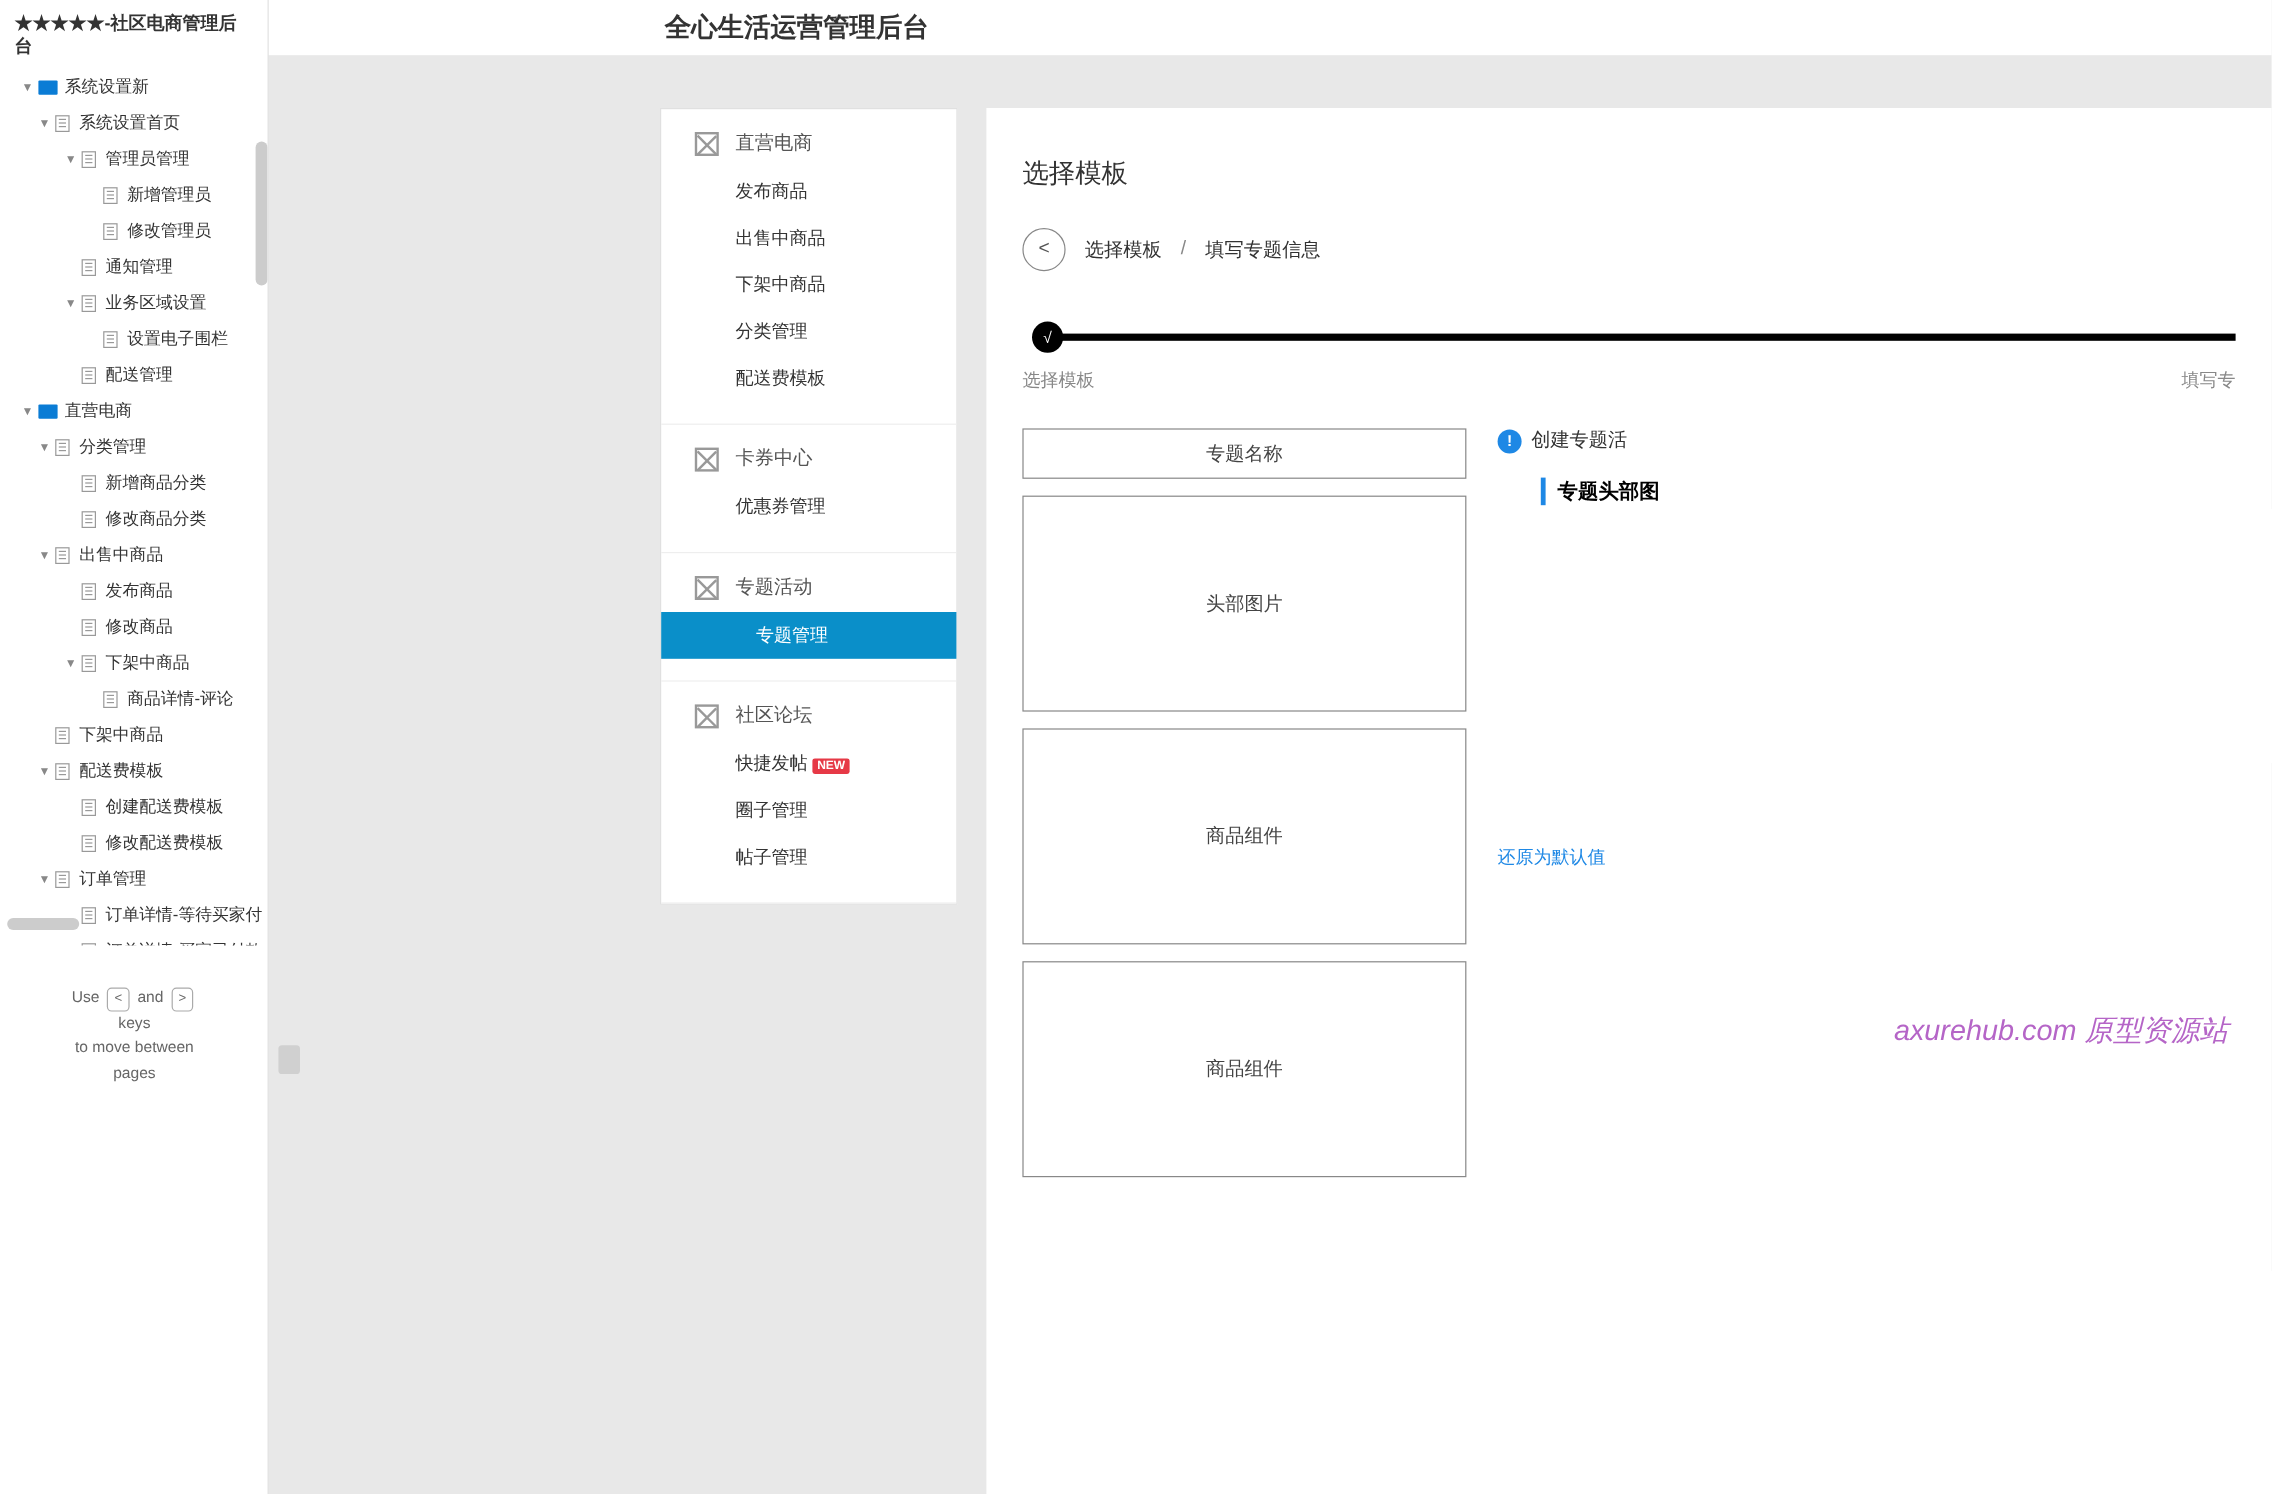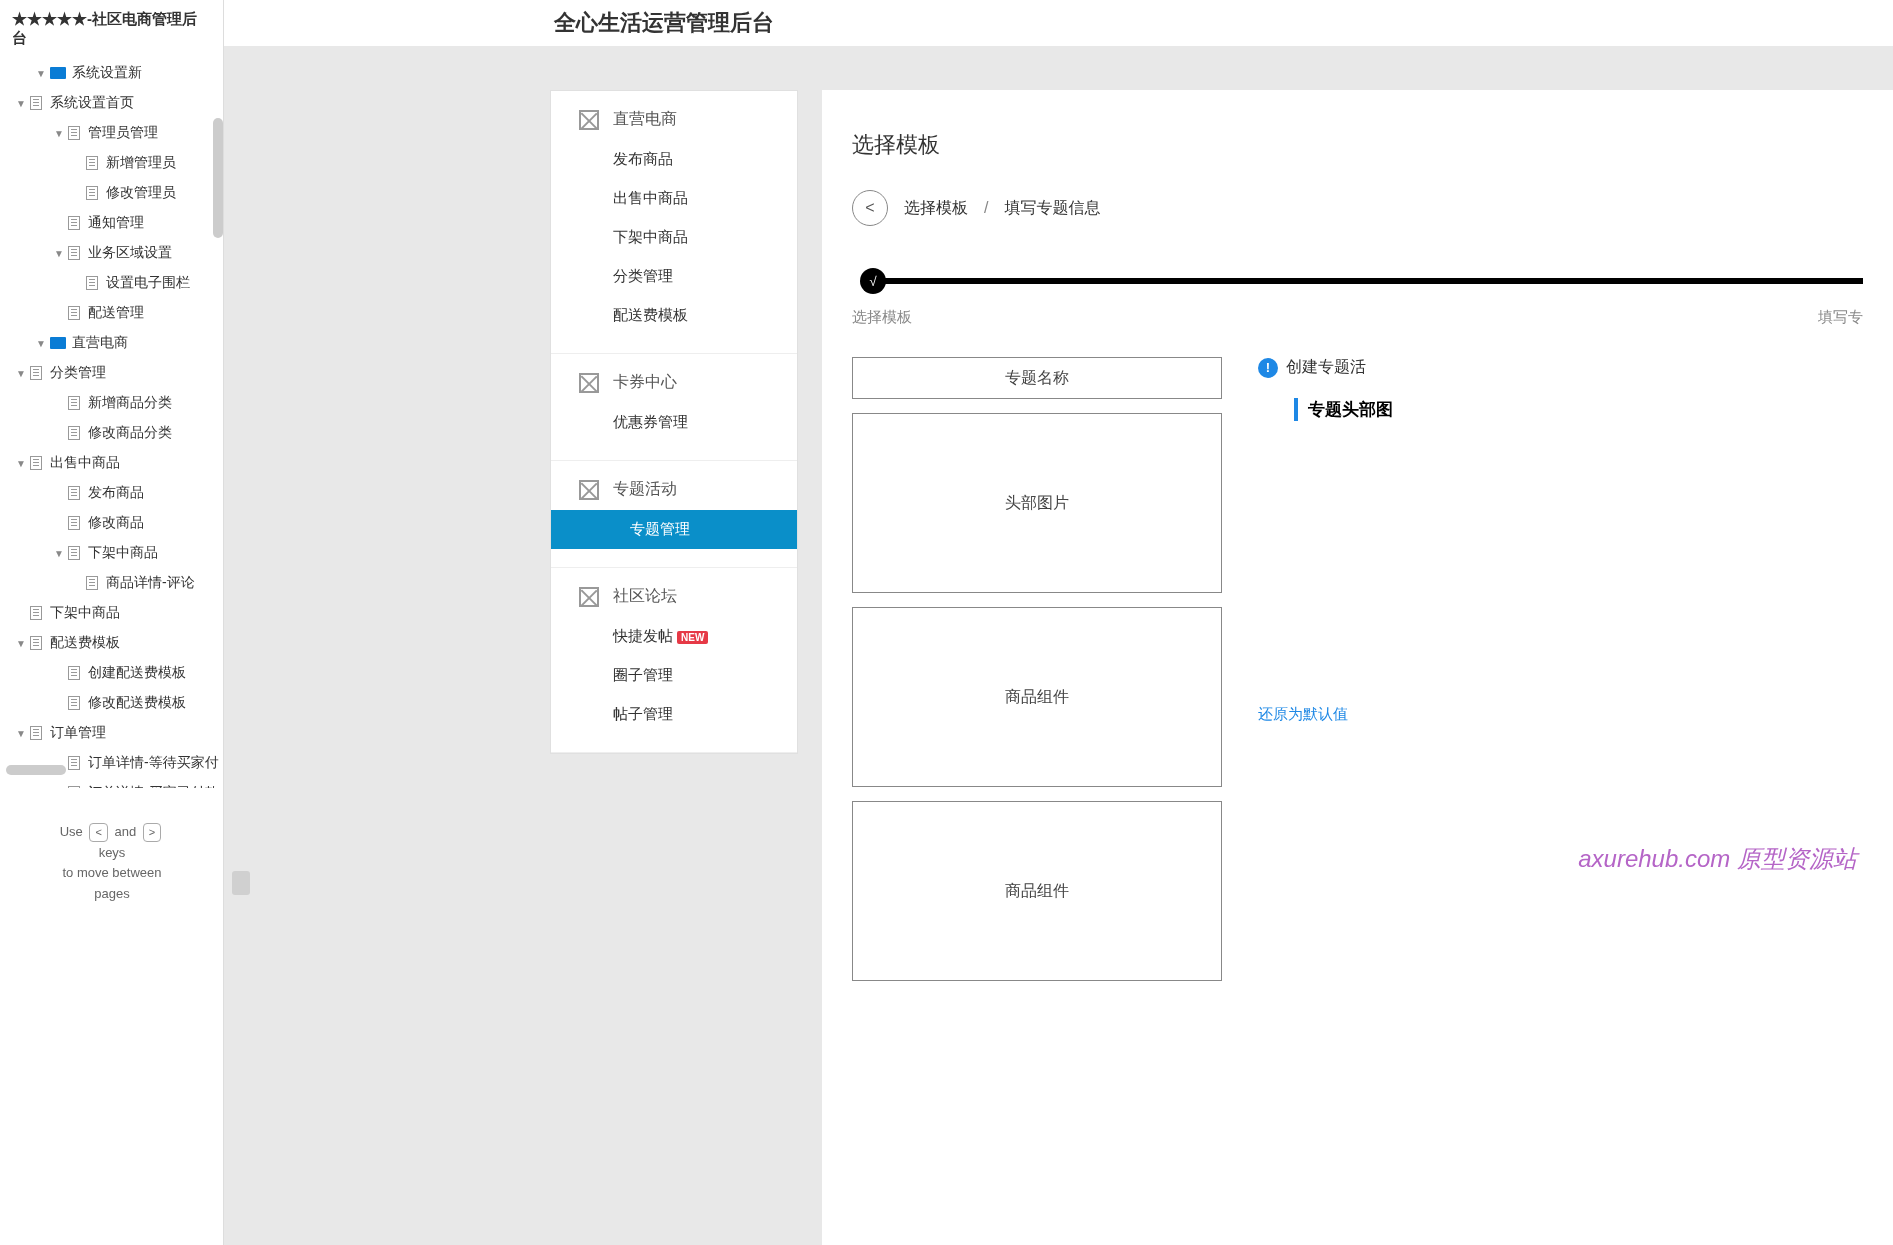--- a/index.html
+++ b/index.html
@@ -10,22 +10,22 @@
 .tree-title { padding: 10px 12px; font-size: 15px; font-weight: bold; color: #333; }
 .tree-scroll { height: 730px; overflow: hidden; position: relative; }
 .tree-list { list-style: none; font-size: 14px; color: #333; }
 .tree-item { display: flex; align-items: center; padding: 6px 4px; cursor: pointer; white-space: nowrap; }
 .tri { display: inline-block; width: 12px; font-size: 10px; color: #888; margin-right: 2px; }
 .tri.down::before { content: "▼"; }
 .tri.none::before { content: ""; }
 .folder-icon { display: inline-block; width: 16px; height: 12px; background: #0a7cd5; margin-right: 6px; border-radius: 1px; }
 .page-icon { display: inline-block; width: 12px; height: 14px; border: 1px solid #999; margin-right: 8px; position: relative; }
 .page-icon::after { content: ""; position: absolute; top: 2px; left: 2px; right: 2px; height: 1px; background: #999; box-shadow: 0 3px 0 #999, 0 6px 0 #999; }
-.ind1 { padding-left: 36px; }
-.ind2 { padding-left: 16px; }
+.ind1 { padding-left: 18px; }
+.ind2 { padding-left: 32px; }
 .ind3 { padding-left: 54px; }
 .ind4 { padding-left: 72px; }
 
 .scrollbar-v { position: absolute; right: 0; top: 60px; width: 10px; height: 120px; background: #ccc; border-radius: 5px; }
 .scrollbar-h { position: absolute; bottom: 470px; left: 6px; width: 60px; height: 10px; background: #ccc; border-radius: 5px; }
 
 .keys-hint { position: absolute; bottom: 340px; left: 0; width: 224px; text-align: center; font-size: 13px; color: #666; line-height: 1.6; }
 .key-box { display: inline-block; border: 1px solid #aaa; border-radius: 4px; padding: 0 5px; font-size: 11px; margin: 0 3px; }
 
 
@@ -51,21 +51,21 @@
 .breadcrumb-row { display: flex; align-items: center; gap: 16px; margin-bottom: 40px; }
 .back-circle { width: 36px; height: 36px; border: 1px solid #888; border-radius: 50%; display: flex; align-items: center; justify-content: center; font-size: 16px; color: #555; cursor: pointer; }
 .bc-item { font-size: 16px; color: #333; }
 .bc-sep { color: #888; }
 
 .progress-track { position: relative; height: 30px; margin-bottom: 12px; }
 .progress-line { position: absolute; top: 12px; left: 18px; right: 0; height: 6px; background: #000; }
 .progress-dot { position: absolute; top: 2px; left: 8px; width: 26px; height: 26px; background: #000; border-radius: 50%; color: #fff; font-size: 13px; display: flex; align-items: center; justify-content: center; }
 .progress-labels { display: flex; justify-content: space-between; font-size: 15px; color: #888; margin-bottom: 30px; }
 
-.template-row { display: flex; gap: 36px; }
+.template-row { display: flex; gap: 26px; }
 .template-preview { width: 370px; }
 .tpl-box { border: 1px solid #888; margin-bottom: 14px; display: flex; align-items: center; justify-content: center; font-size: 16px; color: #444; }
 .tpl-box.h-sm { height: 42px; }
 .tpl-box.h-lg { height: 180px; }
 
 .right-col { flex: 1; min-width: 0; }
 .info-badge { display: inline-flex; align-items: center; gap: 8px; font-size: 16px; color: #333; margin-bottom: 20px; }
 .info-circle { width: 20px; height: 20px; background: #1e88e5; color: #fff; border-radius: 50%; display: flex; align-items: center; justify-content: center; font-size: 13px; font-weight: bold; }
 .section-head { border-left: 4px solid #1e88e5; padding-left: 10px; font-size: 17px; font-weight: bold; margin-bottom: 24px; margin-left: 36px; }
 .form-label { font-size: 15px; color: #333; }

